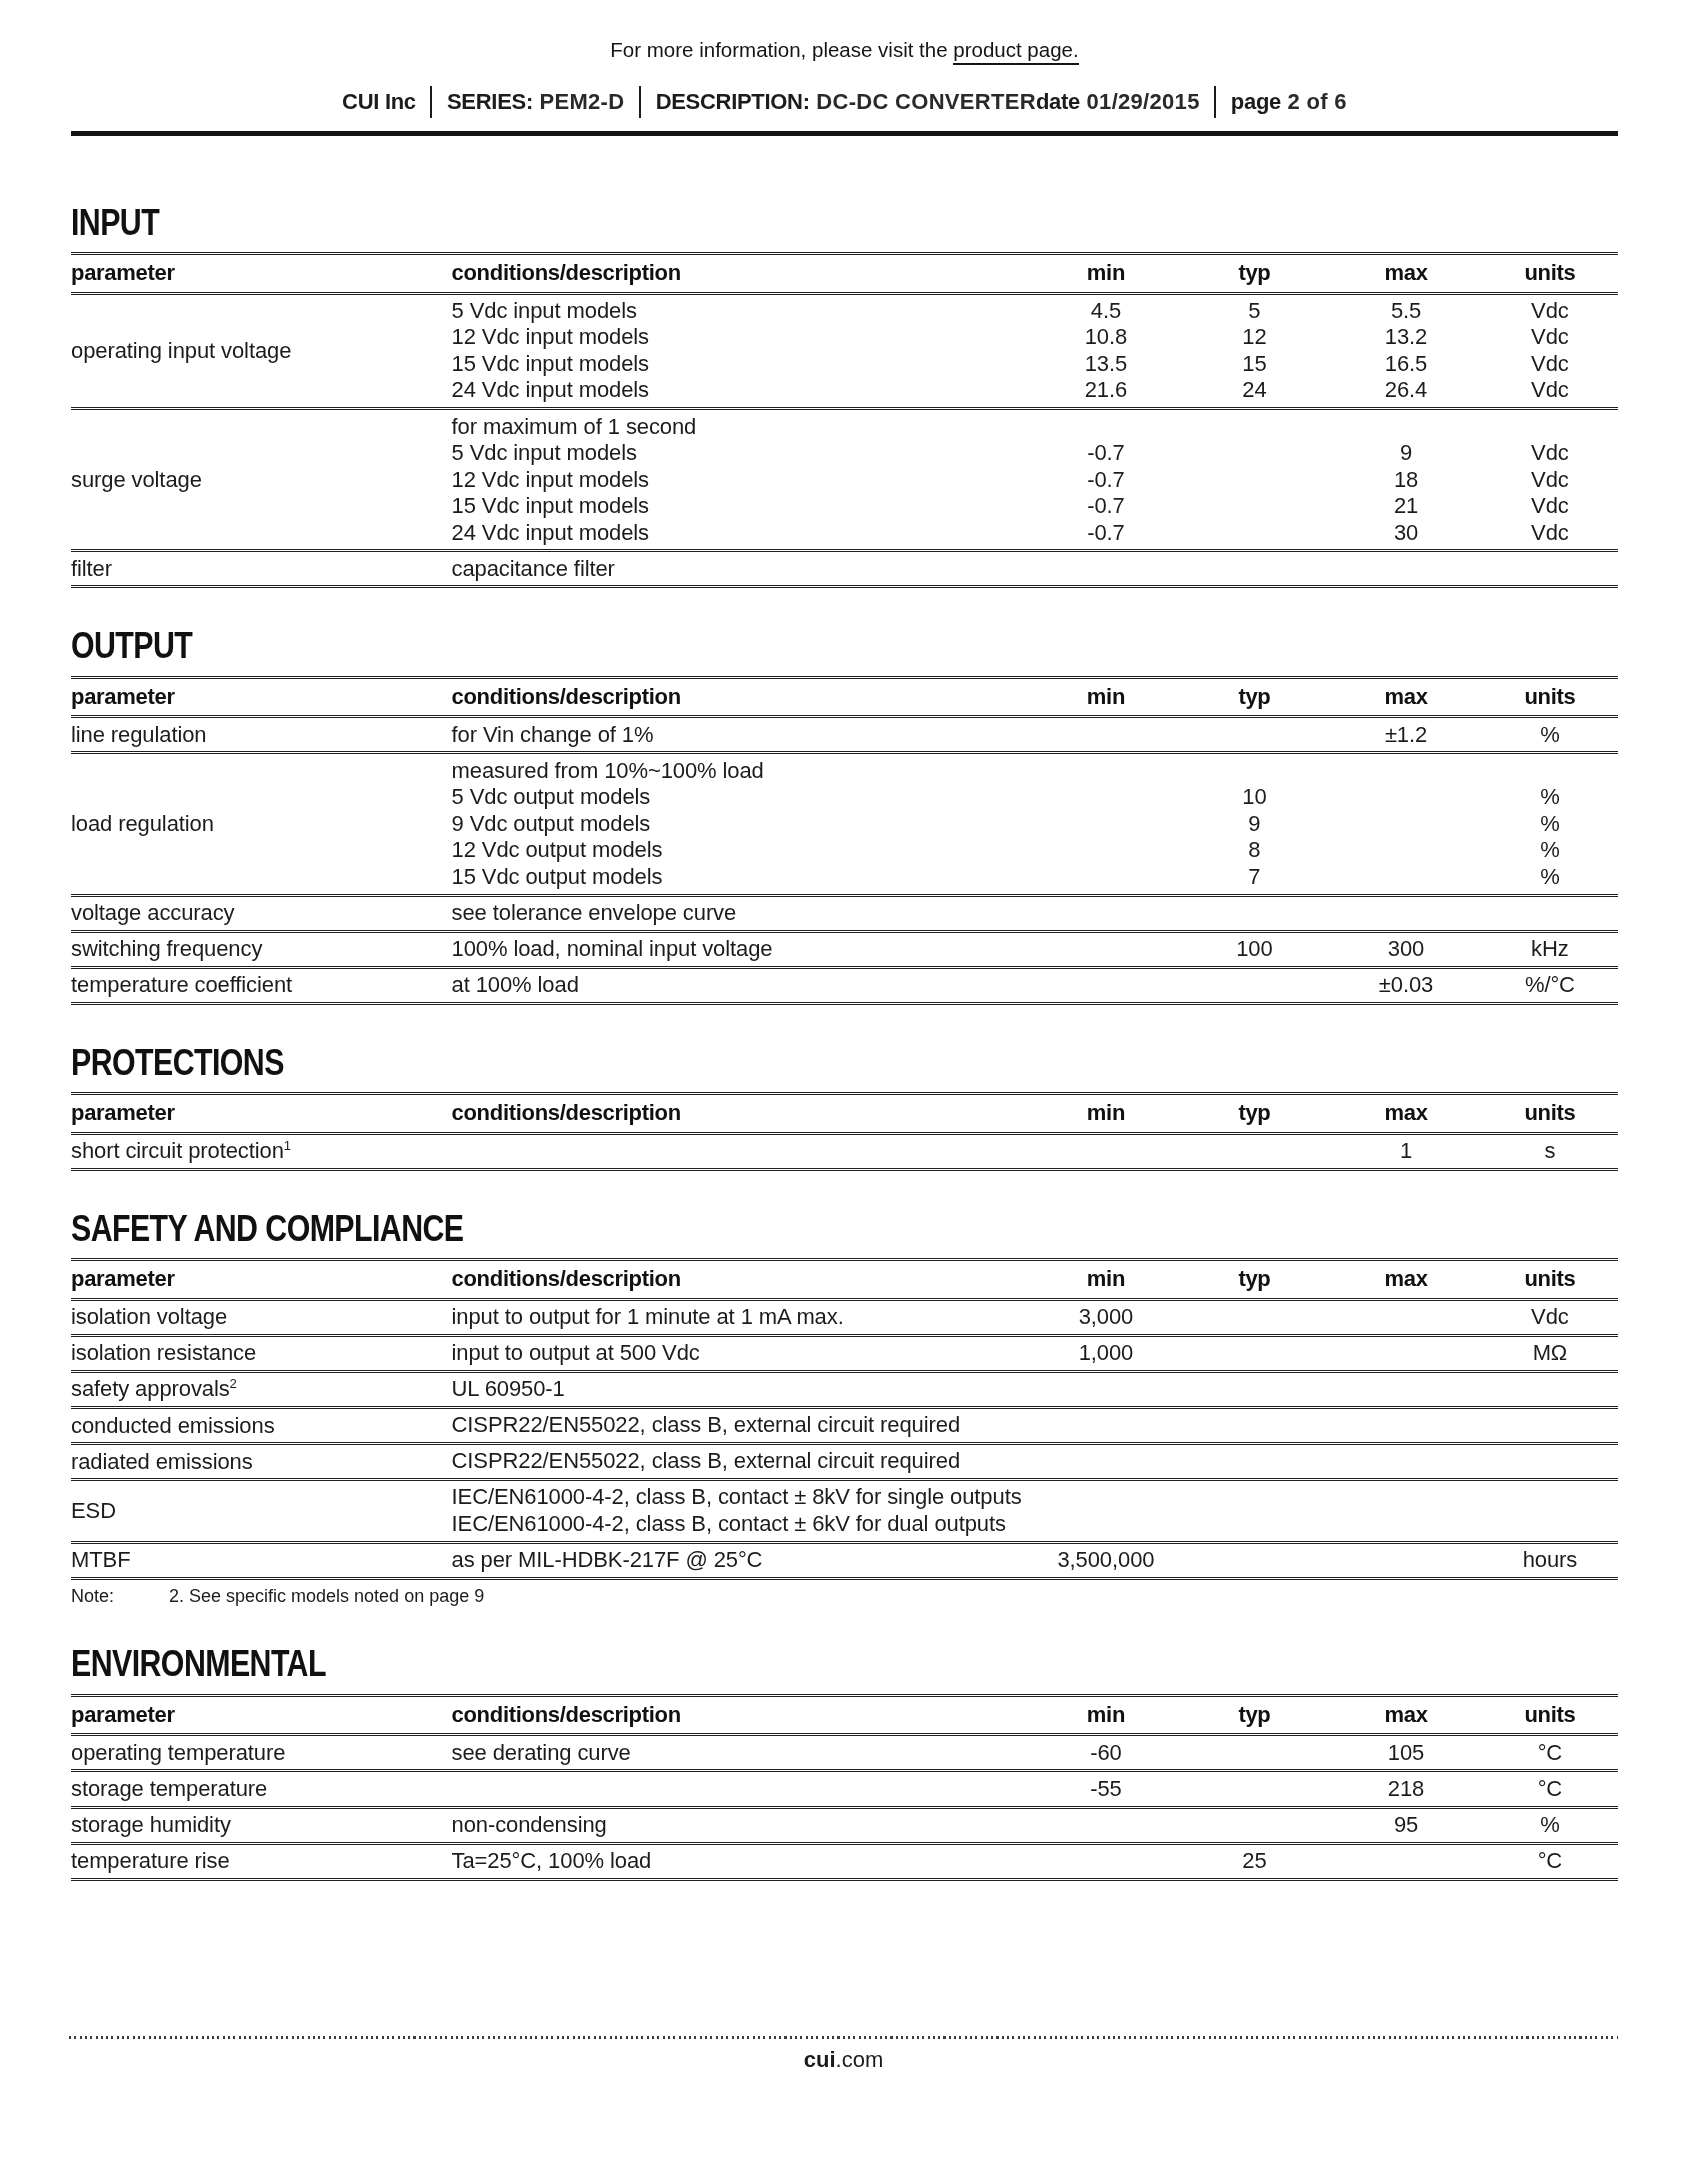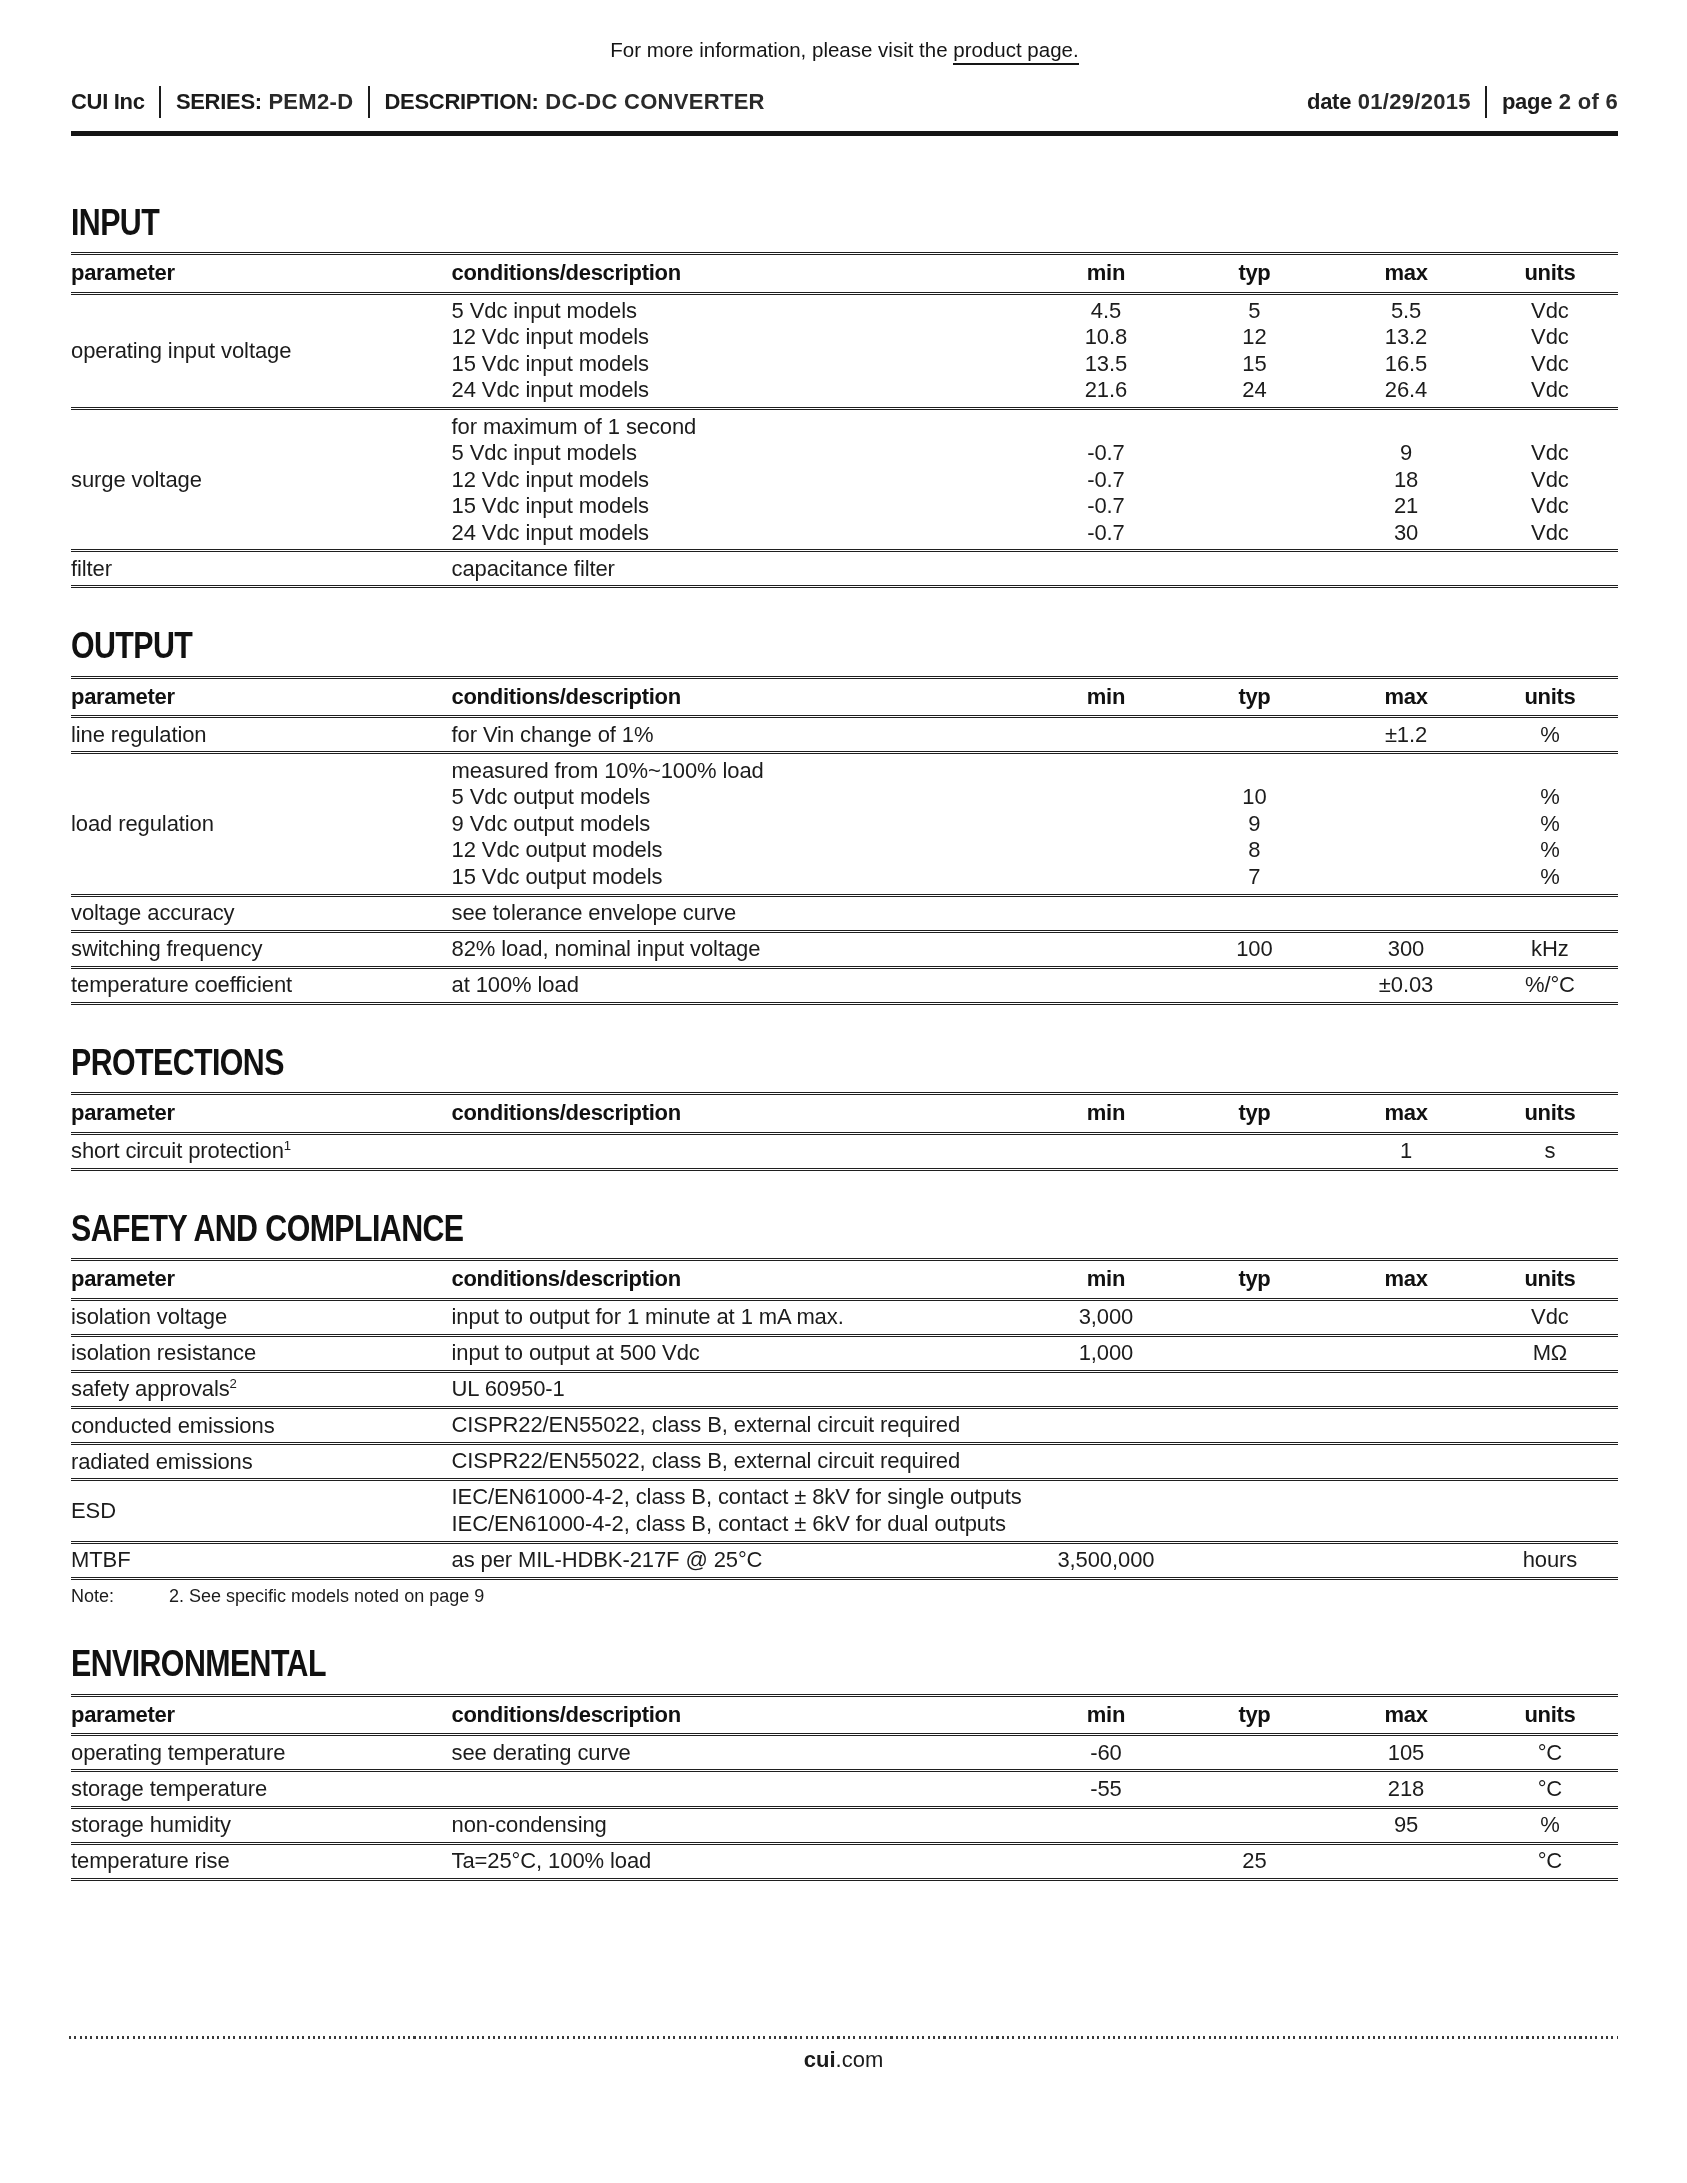--- a/index.html
+++ b/index.html
@@ -24,21 +24,21 @@
     color: inherit;
     text-decoration: none;
     border-bottom: 2.6px solid #151515;
     padding-bottom: 2px;
     cursor: pointer;
   }
   
   .header-bar {
     margin-top: 24px;
     display: flex;
-    justify-content: space-between;
+    justify-content: center;
     align-items: center;
     font-size: 22px;
     white-space: nowrap;
   }
   .header-left, .header-right { display:flex; align-items:center; }
   .hb-bold { font-weight: 700; letter-spacing: -0.3px; }
   .hb-val  { font-weight: 700; color:#2a2a2a; margin-left: 6.6px; letter-spacing: 0.3px; }
   .hb-sep {
     display:inline-block;
     width: 2px; height: 32px;
@@ -353,21 +353,21 @@
               <td class="num-cell">
                 <div class="line"></div>
               </td>
               <td class="num-cell">
                 <div class="line"></div>
               </td>
             </tr>
             <tr>
               <td class="param-cell"><span>switching frequency</span></td>
               <td class="cond-cell">
-                <div class="line">82% load, nominal input voltage</div>
+                <div class="line">100% load, nominal input voltage</div>
               </td>
               <td class="num-cell">
                 <div class="line"></div>
               </td>
               <td class="num-cell">
                 <div class="line">100</div>
               </td>
               <td class="num-cell">
                 <div class="line">300</div>
               </td>

